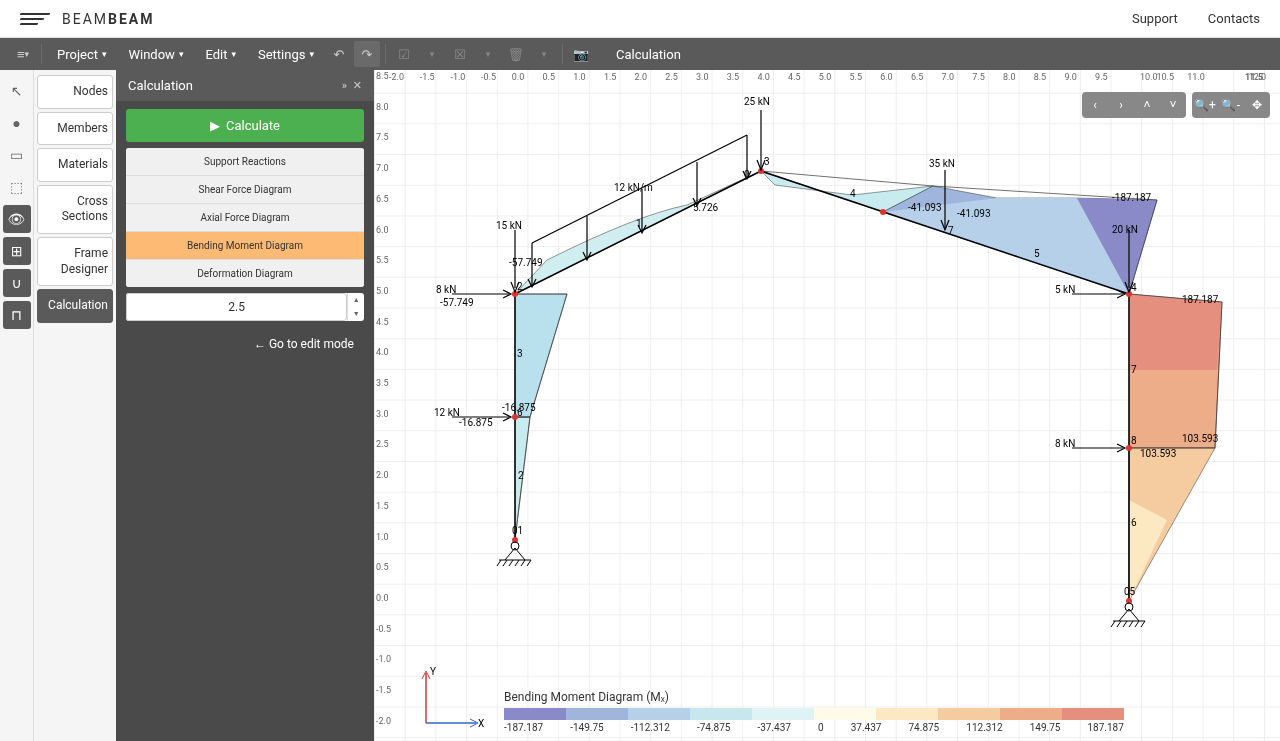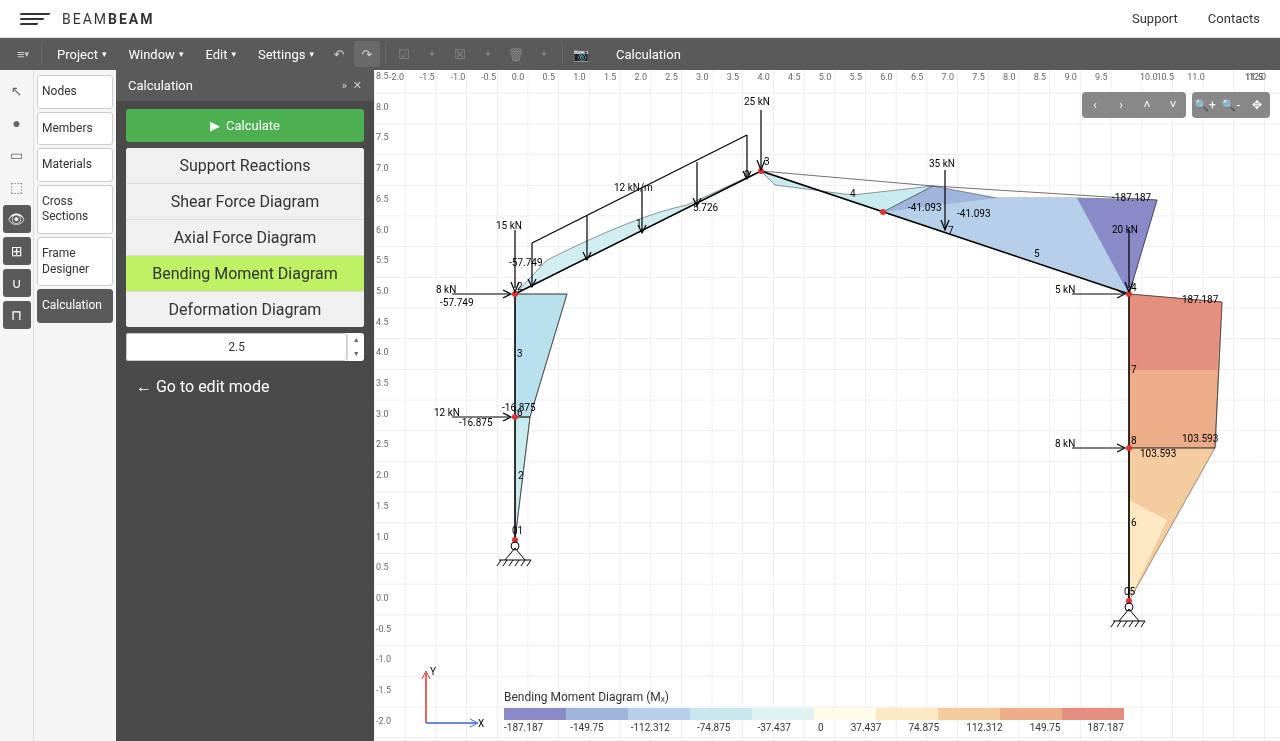--- a/index.html
+++ b/index.html
@@ -19,41 +19,41 @@
 .tb-icon{width:26px;height:26px;display:flex;align-items:center;justify-content:center;color:#ccc;border-radius:2px;cursor:pointer}
 .tb-icon.disabled{opacity:0.4}
 .tb-icon.active{background:#6a6a6a}
 .tb-sep{width:1px;height:20px;background:#6a6a6a;margin:0 3px}
 .chev{font-size:9px}
 .main{display:flex;height:calc(100vh - 70px)}
 .icon-rail{width:34px;background:#f5f5f5;border-right:1px solid #ddd;display:flex;flex-direction:column;padding-top:5px}
 .rail-btn{width:28px;height:28px;margin:2px auto;display:flex;align-items:center;justify-content:center;color:#666;cursor:pointer;border-radius:3px;font-size:14px}
 .rail-btn.dark{background:#5a5a5a;color:#fff}
 .tabs-col{width:82px;background:#f5f5f5;display:flex;flex-direction:column;padding:5px 3px;gap:3px}
-.tab-btn{background:#fff;border:1px solid #ccc;border-radius:3px;padding:8px 4px;font-size:12px;text-align:left;cursor:pointer;color:#333;line-height:1.3}
+.tab-btn{background:#fff;border:1px solid #ccc;border-radius:3px;padding:8px 4px;font-size:12px;text-align:right;cursor:pointer;color:#333;line-height:1.3}
 .tab-btn.active{background:#5a5a5a;color:#fff;border-color:#5a5a5a}
 .panel{width:258px;background:#4a4a4a;color:#fff;display:flex;flex-direction:column}
 .panel-hdr{background:#5a5a5a;padding:8px 12px;font-size:13px;display:flex;align-items:center}
 .panel-hdr .icons{margin-left:auto;display:flex;gap:6px;color:#ccc;font-size:11px}
 .panel-sub{padding:10px 12px;font-size:13px;display:flex;align-items:center;border-bottom:1px solid #5a5a5a}
 .panel-body{padding:8px 10px;display:flex;flex-direction:column;gap:6px}
 .calc-btn{background:#4caf50;color:#fff;border:none;border-radius:3px;padding:9px;font-size:13px;cursor:pointer;display:flex;align-items:center;justify-content:center;gap:6px}
 .diagram-list{background:#e8e8e8;border-radius:3px;overflow:hidden}
-.diagram-item{padding:8px;text-align:center;font-size:16px;color:#333;cursor:pointer;border-bottom:1px solid #ddd;background:#f0f0f0}
-.diagram-item.active{background:#bef264}
+.diagram-item{padding:8px;text-align:center;font-size:10px;color:#333;cursor:pointer;border-bottom:1px solid #ddd;background:#f0f0f0}
+.diagram-item.active{background:#fdba74}
 .diagram-item:last-child{border-bottom:none}
 .plot-scale{padding:6px;text-align:center;font-size:12px;color:#333;background:#ddd}
 .scale-input{width:100%;padding:6px;border:1px solid #ccc;border-radius:3px;font-size:12px;text-align:center;background:#fff;color:#333}
 .scale-wrap{display:flex;background:#fff;border-radius:3px}
 .scale-spinner{width:18px;display:flex;flex-direction:column;border-left:1px solid #ddd}
 .scale-spinner div{flex:1;display:flex;align-items:center;justify-content:center;font-size:7px;cursor:pointer;color:#666}
 .toggle-row{display:flex;align-items:center;gap:10px;padding:6px 2px;font-size:12px}
 .toggle{width:36px;height:20px;background:#4caf50;border-radius:10px;position:relative;cursor:pointer;flex-shrink:0}
 .toggle::after{content:"";position:absolute;right:2px;top:2px;width:16px;height:16px;background:#fff;border-radius:50%}
-.edit-link{text-align:left;font-size:16px;color:#fff;padding:10px;cursor:pointer}
+.edit-link{text-align:right;font-size:12px;color:#fff;padding:10px;cursor:pointer}
 .canvas{flex:1;position:relative;background:#fff;overflow:hidden}
 .grid{position:absolute;inset:0;background-image:linear-gradient(#eee 1px,transparent 1px),linear-gradient(90deg,#eee 1px,transparent 1px);background-size:30.7px 30.7px;background-position:0 -8px}
 .axis-label{position:absolute;font-size:9px;color:#666}
 .view-controls{position:absolute;top:22px;right:10px;display:flex;gap:6px}
 .vc-group{display:flex;background:#888;border-radius:4px;overflow:hidden}
 .vc-btn{width:26px;height:26px;display:flex;align-items:center;justify-content:center;color:#fff;cursor:pointer;font-size:12px}
 .legend-box{position:absolute;bottom:8px;left:130px}
 .legend-title{font-size:12px;color:#333;margin-bottom:4px}
 .legend-bar{display:flex;height:12px;width:620px}
 .legend-bar div{flex:1}

